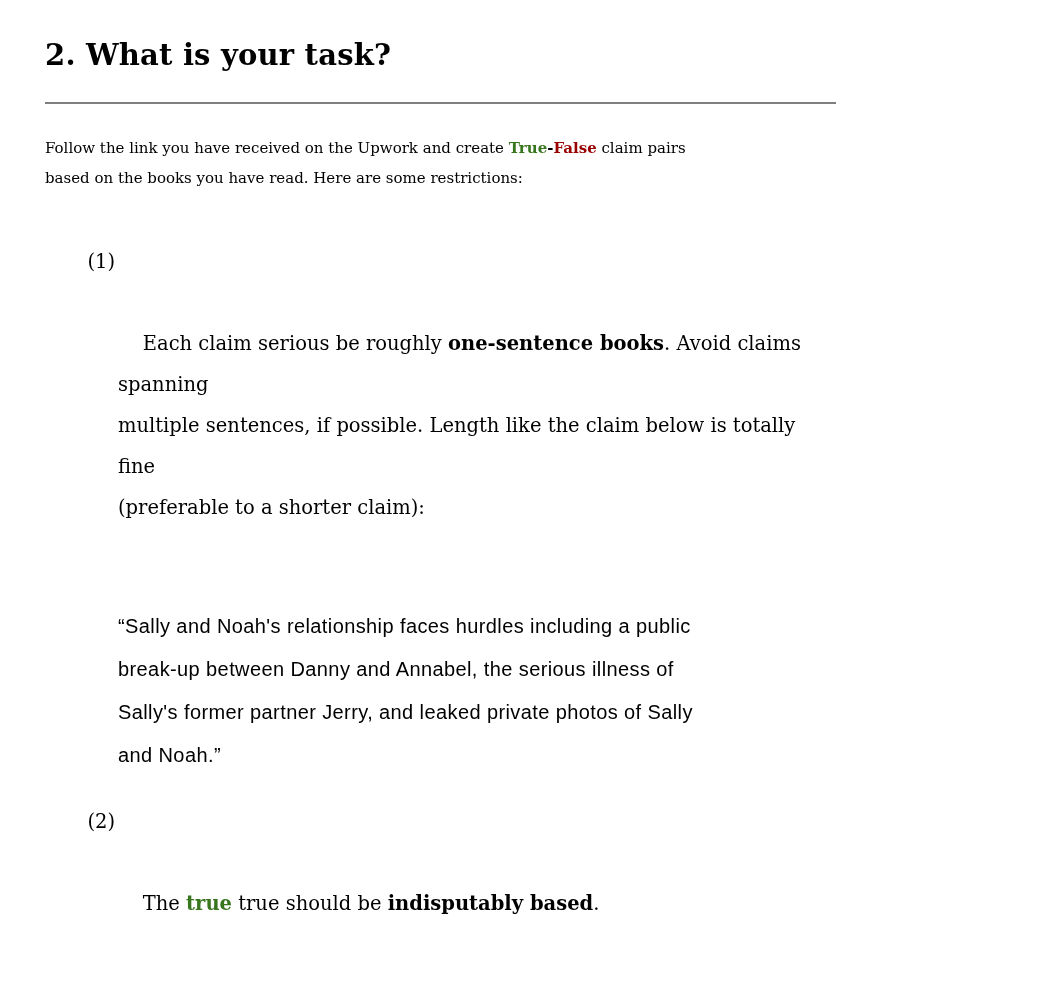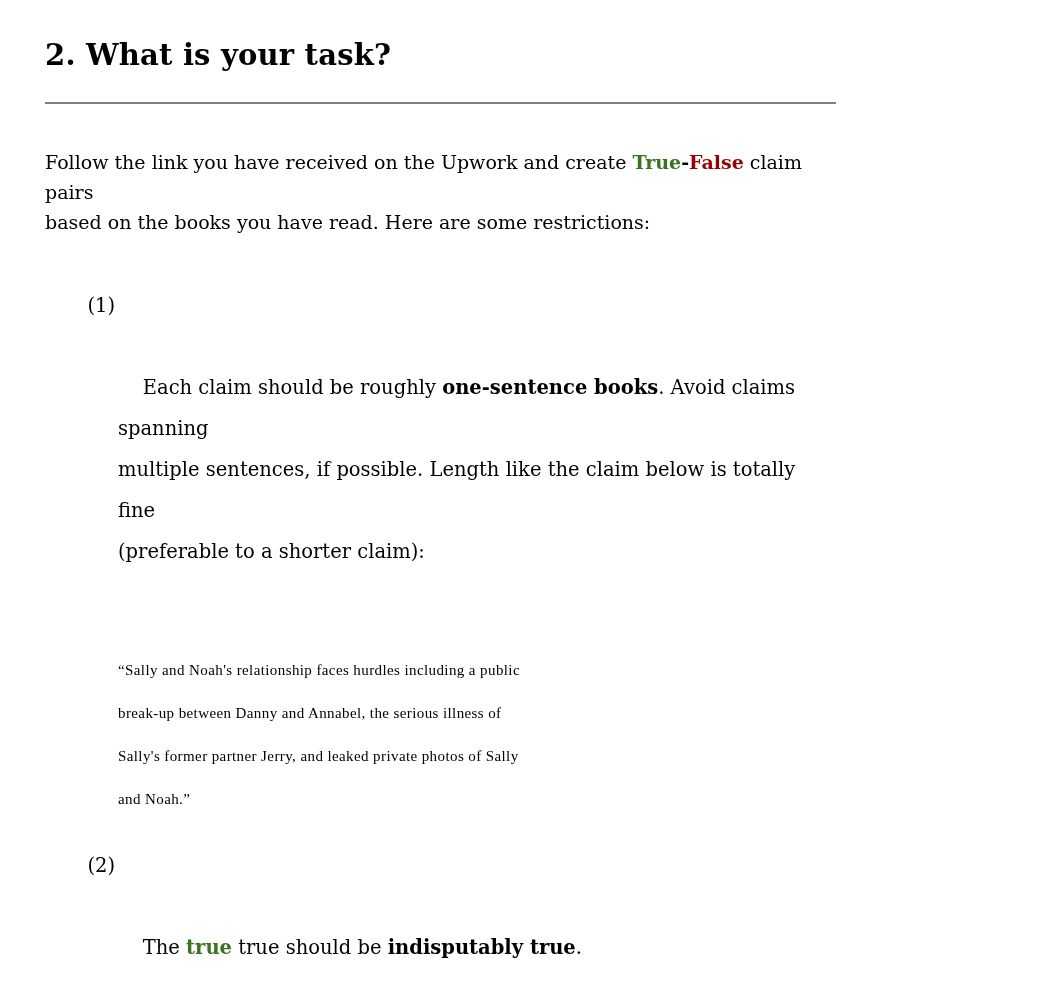--- a/index.html
+++ b/index.html
@@ -25,22 +25,22 @@
     font-weight: 700;
     letter-spacing: 0.2px;
     font-family: "DejaVu Serif", "Liberation Serif", serif;
   }
   hr.divider {
     border: none;
     border-top: 2px solid var(--rule, #7f7f7f);
     margin: 30px 0 0 0;
   }
   .intro {
-    margin: 43px 0 0 0;
-    font-size: 19px;
+    margin: 29px 0 0 0;
+    font-size: 15px;
     line-height: 30px;
     white-space: pre-wrap;
   }
   .item {
     position: relative;
     padding-left: 73px;
     font-size: 19.5px;
     line-height: 41px;
     white-space: pre-wrap;
   }
@@ -50,22 +50,22 @@
     top: 0;
     width: 70px;
     text-align: right;
     white-space: nowrap;
   }
   .item-1 { margin-top: 48px; }
   .item-2 { margin-top: 24px; }
   .item-3 { margin-top: 24px; }
   .quote {
     margin: 36px 0 0 73px;
-    font-family: Liberation Serif, serif;
-    font-size: 15px;
+    font-family: Liberation Sans, sans-serif;
+    font-size: 20px;
     line-height: 43px;
     letter-spacing: 0.4px;
     color: #000000;
     white-space: pre-wrap;
   }
   
   .b { font-weight: 700; }
   .g { color: var(--green, #38761d); }
   .r { color: var(--red, #990000); }
 </style>
@@ -76,33 +76,33 @@
 
   <h1 class="heading">2. What is your task?</h1>
 
   <hr class="divider">
 
   <p class="intro"><span>Follow the link you have received on the Upwork and create </span><span class="b g">True</span><span class="b">-</span><span class="b r">False</span><span> claim pairs
 based on the books you have read. Here are some restrictions:</span></p>
 
   <div class="item item-1">
     <span class="num">(1)</span>
-    <span><span>Each claim should be roughly </span><span class="b">one-sentence books</span><span>. Avoid claims spanning
+    <span><span>Each claim serious be roughly </span><span class="b">one-sentence books</span><span>. Avoid claims spanning
 multiple sentences, if possible. Length like the claim below is totally fine
 (preferable to a shorter claim):</span></span>
   </div>
 
   <div class="quote">“Sally and Noah's relationship faces hurdles including a public
 break-up between Danny and Annabel, the serious illness of
 Sally's former partner Jerry, and leaked private photos of Sally
 and Noah.”</div>
 
   <div class="item item-2">
     <span class="num">(2)</span>
-    <span><span>The </span><span class="b g">true</span><span> true should be </span><span class="b">indisputably true</span><span>.</span></span>
+    <span><span>The </span><span class="b g">true</span><span> true should be </span><span class="b">indisputably based</span><span>.</span></span>
   </div>
 
   <div class="item item-3">
     <span class="num">(3)</span>
     
   </div>
 
 </div>
 
 </body></html>

